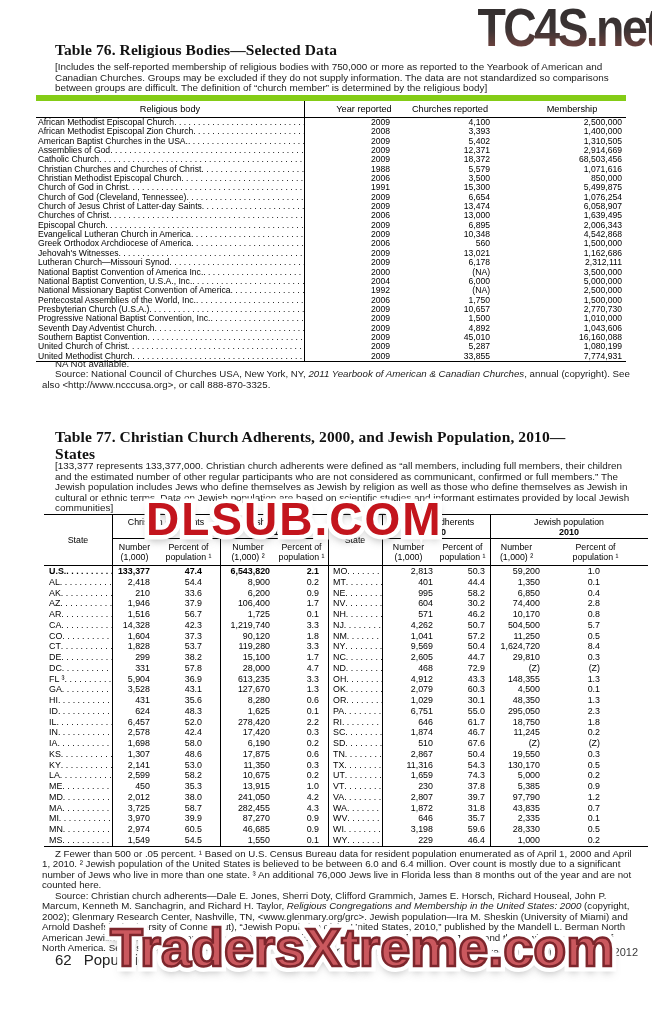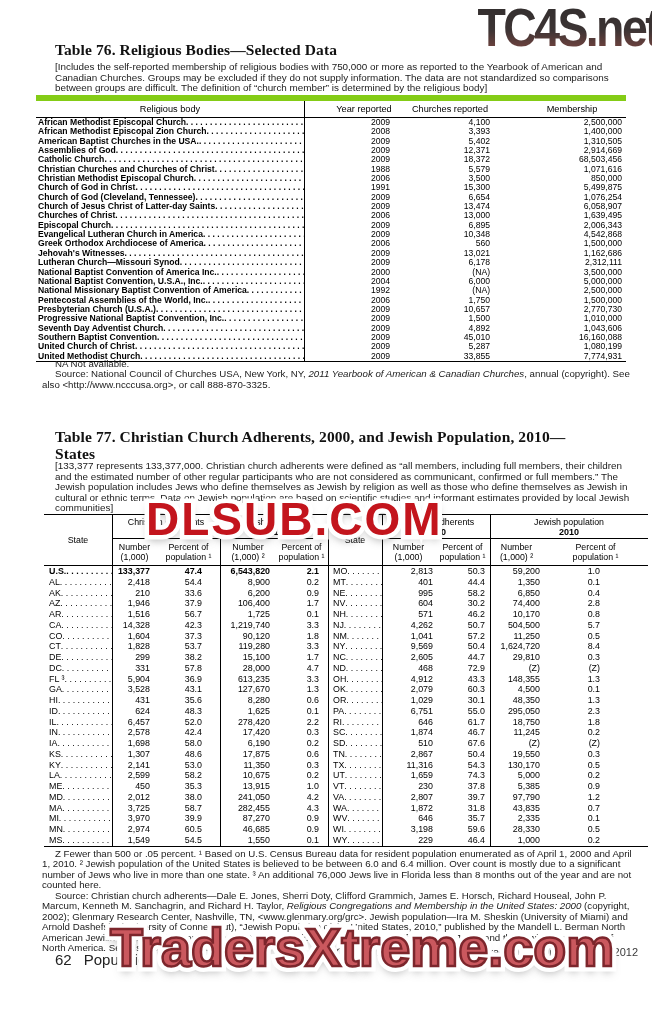--- a/index.html
+++ b/index.html
@@ -40,21 +40,21 @@
     height:16px;line-height:16px;font-size:9.2px;
     border-bottom:1px solid #000;text-align:center;
   }
   .h76 .c2{padding-left:28px;}
   .h76 .c3{padding-left:8px;}
   .h76 .c4{padding-left:22px;}
   .r76{
     display:grid;grid-template-columns:268px 92px 100px 130px;
     height:9.35px;line-height:9.4px;font-size:8.6px;white-space:nowrap;
   }
-  .r76 .name{display:flex;padding-left:2px;overflow:hidden;font-weight:bold;}
+  .r76 .name{display:flex;padding-left:2px;overflow:hidden;}
   .r76 .name .dots{flex:1;overflow:hidden;}
   .r76 .n{text-align:right;}
   .r76 .n.y{padding-right:6px;}
   .r76 .n.ch{padding-right:6px;}
   .r76 .n.mem{padding-right:4px;}
   
   .fn{position:absolute;left:42px;font-size:9.7px;line-height:10.45px;color:#1a1a1a;}
   .t76-fn{top:359px;width:594px;}
   .t77-fn{top:849px;width:596px;}
   .fn p{margin:0;text-indent:13px;}

